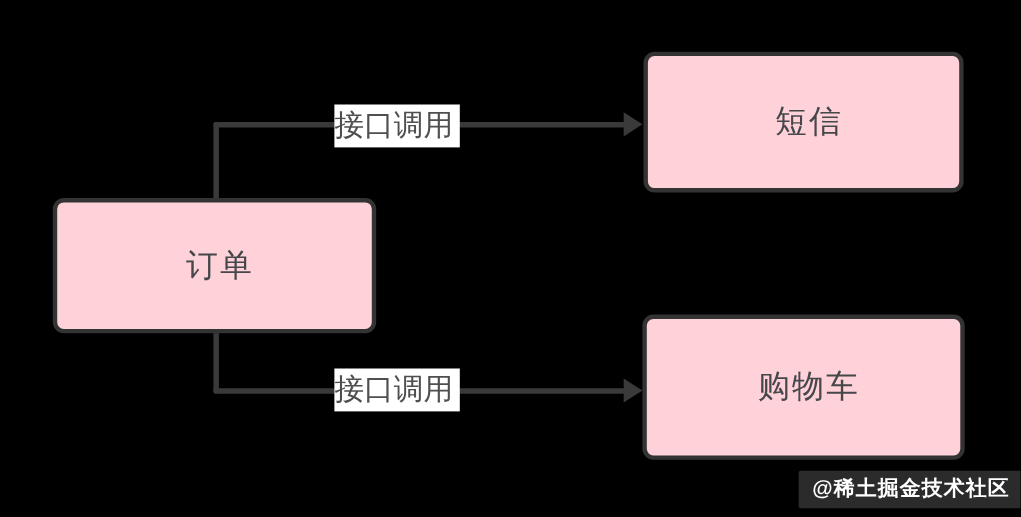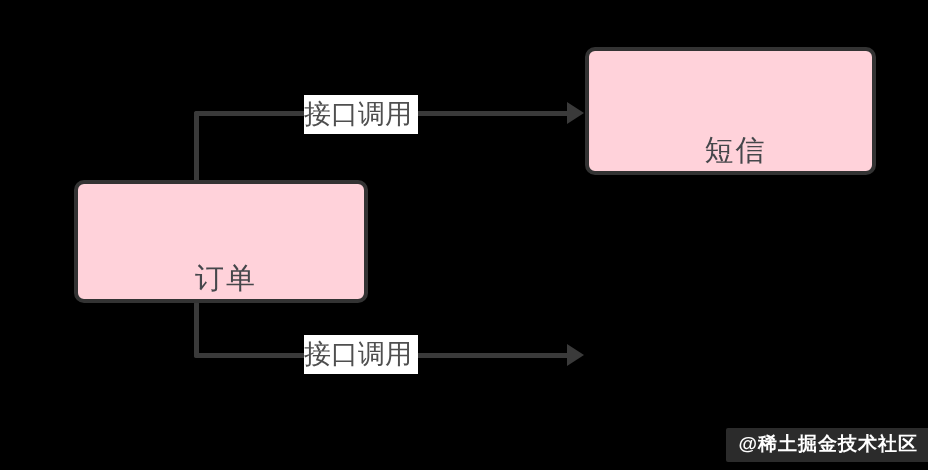--- a/index.html
+++ b/index.html
@@ -24,28 +24,28 @@
     height: 470px;
     background: var(--background);
     overflow: hidden;
   }
   .node {
     position: absolute;
     background: var(--node-fill);
     border: 4px solid var(--node-border);
     border-radius: 10px;
     display: flex;
-    align-items: flex-end;
+    align-items: center;
     justify-content: center;
     color: var(--node-text);
     font-size: 29px;
     letter-spacing: 2px;
     padding-left: 10px;
   }
-  .node-order { left: 48px;  top: 180px; width: 294px; height: 123px; margin-left: 26px; }
+  .node-order { left: 48px;  top: 180px; width: 294px; height: 123px; }
   .node-sms   { left: 585px; top: 47px;  width: 291px; height: 128px; }
   .node-cart  { left: 584px; top: 286px; width: 293px; height: 132px; }
 
   .edge-line {
     position: absolute;
     background: var(--line);
     border-radius: 3px;
   }
   
   .edge1-v { left: 194px; top: 111px; width: 5px;   height: 72px; }
@@ -108,16 +108,19 @@
 
   <div class="edge-label edge-label-1">接口调用</div>
   <div class="edge-label edge-label-2">接口调用</div>
 
   <div class="node node-order">
     <span>订单</span>
   </div>
   <div class="node node-sms">
     <span>短信</span>
   </div>
+  <div class="node node-cart">
+    <span>购物车</span>
+  </div>
 
   <div class="watermark">@稀土掘金技术社区</div>
 
 </div>
 
 </body></html>

